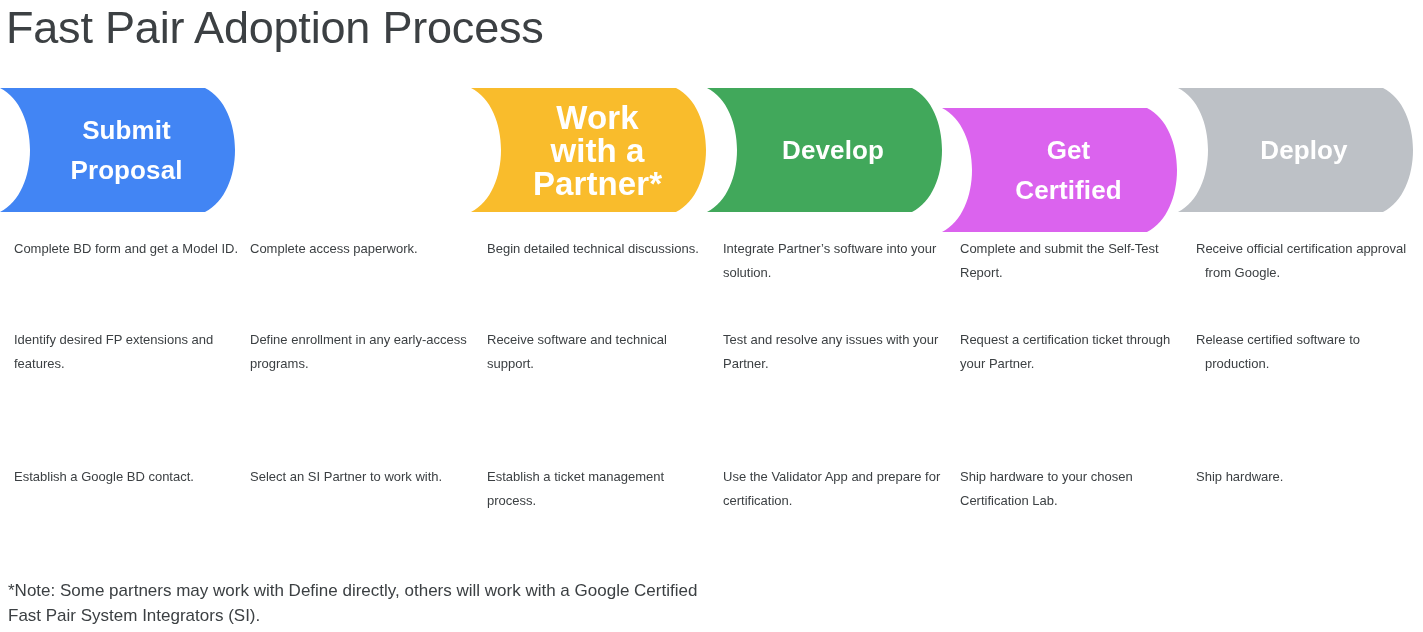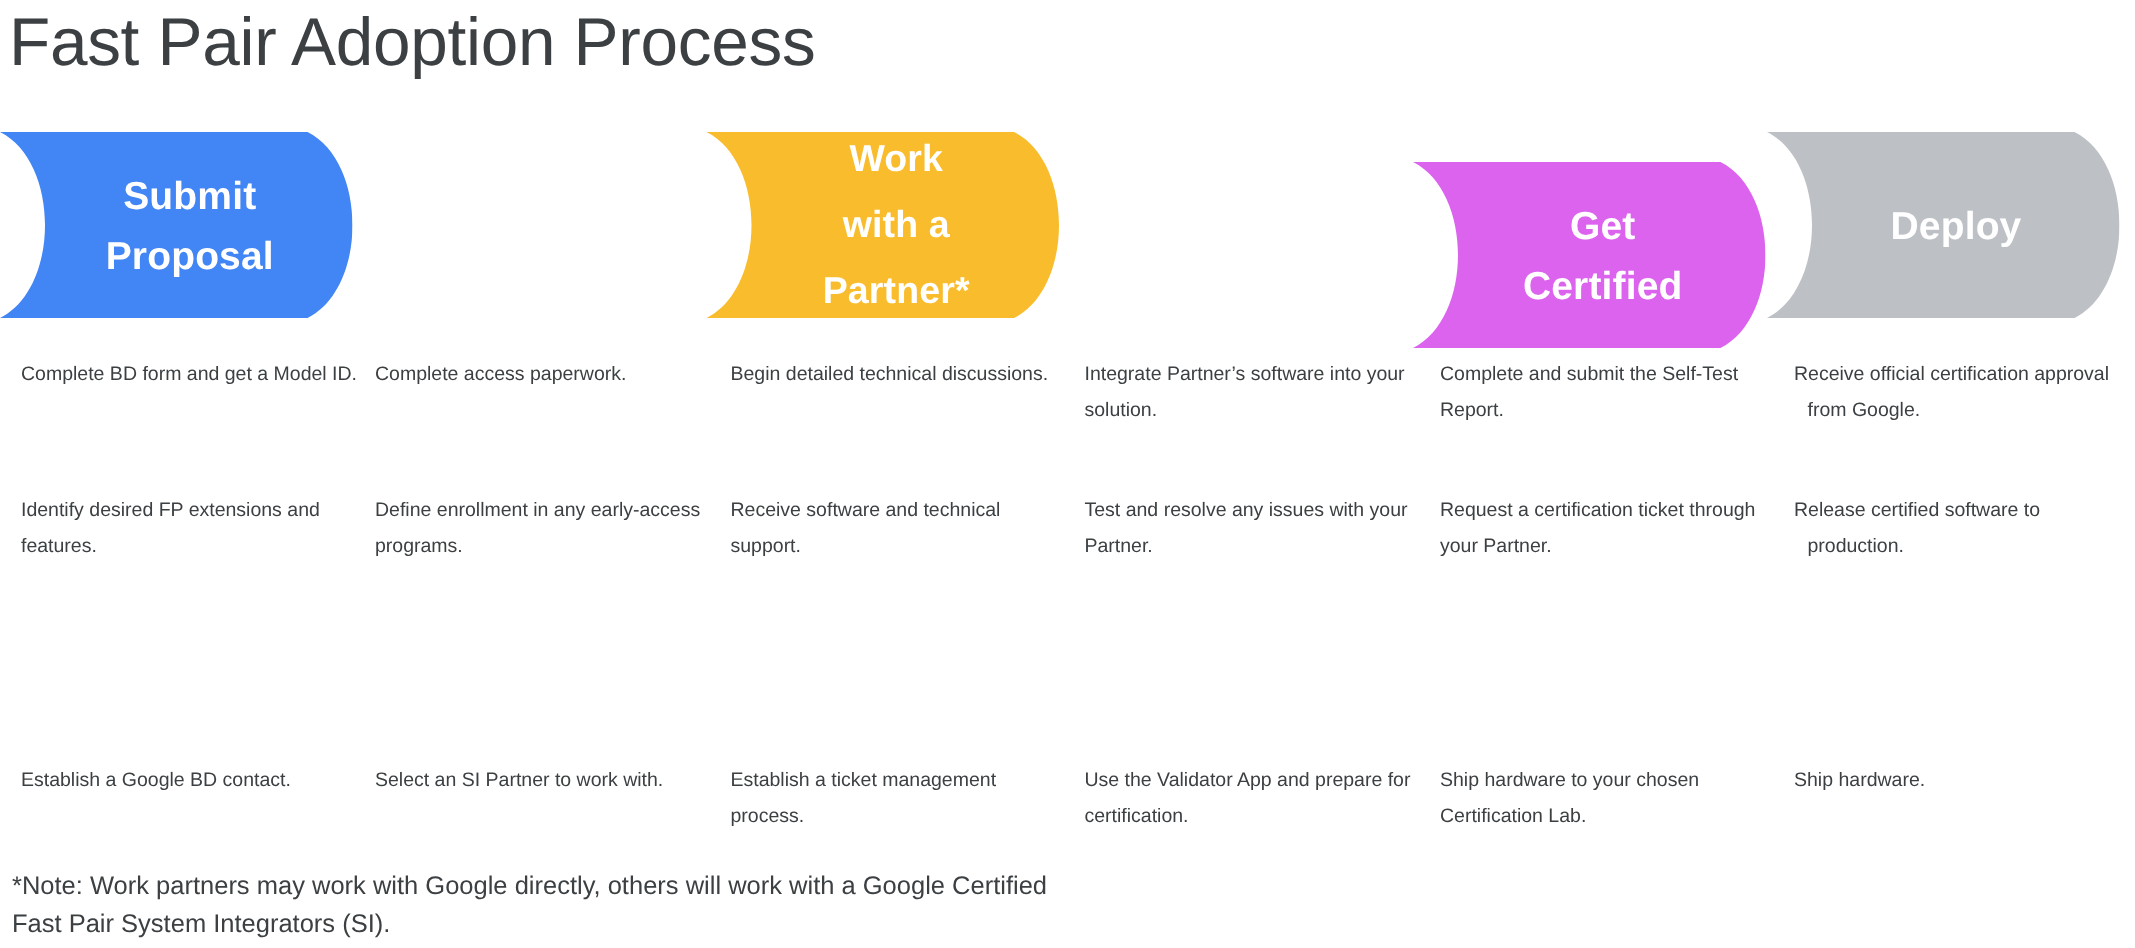--- a/index.html
+++ b/index.html
@@ -66,22 +66,22 @@
     font-size: 26px;
     line-height: 40px;
     font-weight: 700;
     text-align: center;
     padding: 0 14px;
     letter-spacing: 0.1px;
     white-space: pre-line;
   }
 
   .chevron-label.small {
-    font-size: 25px;
-    line-height: 44px;
+    font-size: 33px;
+    line-height: 33px;
   }
 
   
   #details-grid {
     position: absolute;
     left: 0px;
     top: 237px;
     width: 1423px;
     height: 310px;
   }
@@ -94,21 +94,21 @@
 
   .detail-item {
     font-size: 13px;
     line-height: 23.5px;
     color: #3c4043;
     font-weight: 400;
   }
 
   .detail-item.row-0 { position: absolute; top: 0px; }
   .detail-item.row-1 { position: absolute; top: 91px; }
-  .detail-item.row-2 { position: absolute; top: 228px; margin-top: 43px; }
+  .detail-item.row-2 { position: absolute; top: 228px; }
 
   .detail-column.hanging .detail-item {
     padding-left: 9px;
     text-indent: -9px;
   }
 
   
   #footnote {
     position: absolute;
     left: 8px;
@@ -135,20 +135,26 @@
 Proposal</div>
       </div>
       <div class="chevron-step" style="left: 471px;">
         <svg class="chevron-shape" viewBox="0 0 235 124" preserveAspectRatio="none">
           <path d="M 0 0 L 205 0 C 245 19.84 245 104.16 205 124 L 0 124 C 40 104.16 40 19.84 0 0 Z" fill="#f9bc2c"></path>
         </svg>
         <div class="chevron-label small" style="margin-left: 18px;">Work
 with a
 Partner*</div>
       </div>
+      <div class="chevron-step" style="left: 706.5px;">
+        <svg class="chevron-shape" viewBox="0 0 235 124" preserveAspectRatio="none">
+          <path d="M 0 0 L 205 0 C 245 19.84 245 104.16 205 124 L 0 124 C 40 104.16 40 19.84 0 0 Z" fill="#41a85b"></path>
+        </svg>
+        <div class="chevron-label" style="margin-left: 18px;">Develop</div>
+      </div>
       <div class="chevron-step" style="left: 942px; margin-top: 20px;">
         <svg class="chevron-shape" viewBox="0 0 235 124" preserveAspectRatio="none">
           <path d="M 0 0 L 205 0 C 245 19.84 245 104.16 205 124 L 0 124 C 40 104.16 40 19.84 0 0 Z" fill="#db63ee"></path>
         </svg>
         <div class="chevron-label" style="margin-left: 18px;">Get
 Certified</div>
       </div>
       <div class="chevron-step" style="left: 1177.5px;">
         <svg class="chevron-shape" viewBox="0 0 235 124" preserveAspectRatio="none">
           <path d="M 0 0 L 205 0 C 245 19.84 245 104.16 205 124 L 0 124 C 40 104.16 40 19.84 0 0 Z" fill="#bdc1c6"></path>
@@ -183,15 +189,15 @@
         <div class="detail-item row-1">Request a certification ticket through your Partner.</div>
         <div class="detail-item row-2">Ship hardware to your chosen Certification Lab.</div>
       </div>
       <div class="detail-column hanging" style="left: 1196px;">
         <div class="detail-item row-0">Receive official certification approval from Google.</div>
         <div class="detail-item row-1">Release certified software to production.</div>
         <div class="detail-item row-2">Ship hardware.</div>
       </div>
     </div>
 
-  <div id="footnote">*Note: Work partners may work with Google directly, others will work with a Google Certified Fast Pair System Integrators (SI).</div>
+  <div id="footnote">*Note: Some partners may work with Define directly, others will work with a Google Certified Fast Pair System Integrators (SI).</div>
 
 </div>
 
 </body></html>

